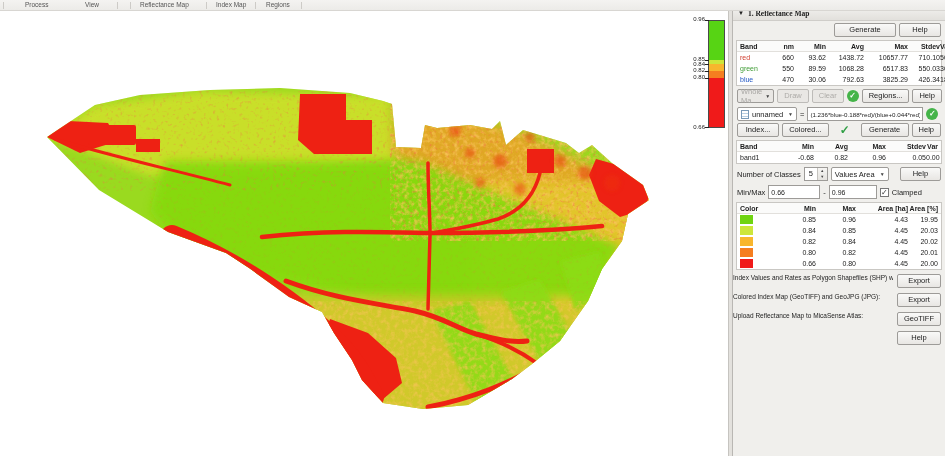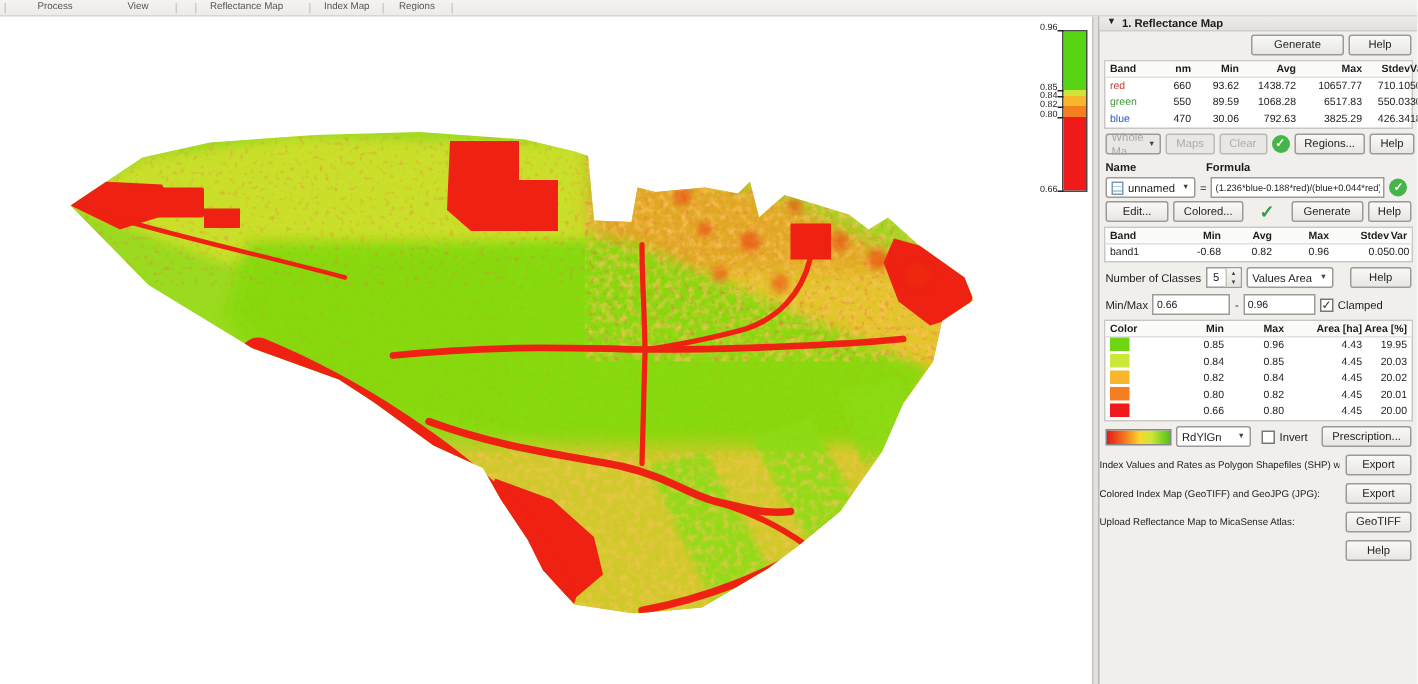--- a/index.html
+++ b/index.html
@@ -34,21 +34,21 @@
   .panel { position:absolute; left:732px; top:8px; width:213px; height:448px;
     background:#f0efec; border-left:1px solid #b9b7b3; font-size:7.5px; color:#1c1c1c; }
   .ptitle { height:14px; line-height:14px; padding-left:4px; font-size:8px; color:#333;
     border-bottom:1px solid #dddbd7; position:relative; }
   .ptools { position:absolute; right:3px; top:3px; display:flex; gap:4px; align-items:center; }
   .ico-float { width:7px; height:7px; border:1px solid #666; border-top:2px solid #666; display:inline-block; }
   .ico-close { font-size:8px; line-height:7px; color:#444; cursor:pointer; }
 
   .sec-h { height:13px; line-height:13px; background:linear-gradient(#efeeeb,#e2e0dc);
     border-top:1px solid #d2d0cc; border-bottom:1px solid #cfcdc9; font-weight:bold;
-    font-size:7.5px; padding-left:5px; display:flex; align-items:flex-start; gap:4px; cursor:pointer; }
+    font-size:7.5px; padding-left:5px; display:flex; align-items:flex-end; gap:4px; cursor:pointer;font-family:Liberation Serif, serif; }
   .tri { font-size:6px; color:#222; }
 
   .btn { display:inline-block; background:linear-gradient(#f9f9f8,#e8e6e3);
     border:1px solid #9d9b98; border-radius:2px; font-size:7.5px; text-align:center;
     height:14px; line-height:12px; padding:0 6px; color:#222; cursor:pointer; }
   .btn.dis { color:#adaba8; background:#e9e7e4; border-color:#bdbbb8; }
 
   .rowflex { display:flex; align-items:center; gap:3px; padding:2px 4px; }
   .right { justify-content:flex-end; }
 
@@ -77,21 +77,21 @@
     font-size:8px; line-height:8px; text-align:center; color:#333; cursor:pointer; }
   .spin { display:inline-flex; border:1px solid #9d9b98; background:#fff; height:14px; }
   .spin .val { width:12px; text-align:center; font-size:7.5px; line-height:12px; }
   .spin .arrs { display:flex; flex-direction:column; width:10px; border-left:1px solid #c5c3bf;
     background:linear-gradient(#f6f5f3,#e5e3df); }
   .spin .arrs span { font-size:4px; line-height:6px; text-align:center; color:#444; cursor:pointer; }
   .pageicon { width:8px; height:9px; border:1px solid #7a9ab8; background:
     linear-gradient(#fff 2px, #b9cfe2 2px, #b9cfe2 3px, #fff 3px, #fff 5px, #b9cfe2 5px, #b9cfe2 6px, #fff 6px); }
   .grad { width:44px; height:11px; border:1px solid #888;
     background:linear-gradient(90deg,#e41a1a,#f57e20 30%,#f8d62d 52%,#cde63a 70%,#4fc414 100%); }
-  .exp-row { display:flex; align-items:center; padding:3px 4px 2px 0; }
+  .exp-row { display:flex; padding:3px 4px 2px 0; }
   .exp-lbl { flex:1; font-size:6.5px; color:#222; white-space:nowrap; overflow:hidden; margin-right:4px; }
   .exp-btn { flex:0 0 44px; }
   .lab { font-size:7.5px; }
   .flab { font-weight:bold; font-size:7.5px; }
 </style>
 </head>
 <body>
 
 <div class="root">
 
@@ -252,43 +252,39 @@
           <span>426.34</span>
         <span>181767.97</span>
       </div>
     </div>
 
     <div class="rowflex">
       <span class="combo dis" style="width:46px">
         <span>Whole Ma</span>
           <span class="arr">▼</span>
       </span>
-      <span class="btn dis" style="width:42px">Maps</span>
+      <span class="btn dis" style="width:42px">Draw</span>
       <span class="btn dis" style="width:42px">Clear</span>
       <span class="gcheck">✓</span>
       <span class="btn" style="width:48px">Regions...</span>
       <span class="btn" style="flex:1">Help</span>
     </div>
 
-    <div class="rowflex" style="padding-bottom:0">
-      <span class="flab" style="width:64px">Name</span>
-      <span class="flab">Formula</span>
-    </div>
     <div class="rowflex">
       <span class="combo" style="width:60px">
         <span class="pageicon"></span>
         <span>unnamed</span>
           <span class="arr">▼</span>
       </span>
       <span class="lab">=</span>
       <input class="inp" style="width: 116px; font-size: 6.2px;" value="(1.236*blue-0.188*red)/(blue+0.044*red)">
       <span class="gcheck">✓</span>
     </div>
     <div class="rowflex" style="padding-top:0">
-      <span class="btn" style="width:44px">Edit...</span>
+      <span class="btn" style="width:44px">Index...</span>
       <span class="btn" style="width:48px">Colored...</span>
       <span class="vcheck" style="margin:0 8px">✓</span>
       <span class="btn" style="width:50px">Generate</span>
       <span class="btn" style="flex:1">Help</span>
     </div>
     <div class="tbl">
       <div class="trow hd g6">
         <span>Band</span>
           <span>Min</span>
         <span>Avg</span>
@@ -366,30 +362,20 @@
           <span>20.01</span>
       </div>
       <div class="trow g5">
         <span><span class="swatch" style="background-color: rgb(240, 26, 26);"></span></span>
         <span>0.66</span>
           <span>0.80</span>
         <span>4.45</span>
           <span>20.00</span>
       </div>
     </div>
-    <div class="rowflex">
-      <span class="grad"></span>
-      <span class="combo" style="width:50px">
-        <span>RdYlGn</span>
-          <span class="arr">▼</span>
-      </span>
-      <span class="cb" style="margin-left:4px"></span>
-      <span class="lab">Invert</span>
-      <span class="btn" style="margin-left:auto">Prescription...</span>
-    </div>
 
     <div class="exp-row">
       <span class="exp-lbl">Index Values and Rates as Polygon Shapefiles (SHP) with Grid Siz</span>
       <span class="btn exp-btn">Export</span>
     </div>
     <div class="exp-row">
       <span class="exp-lbl">Colored Index Map (GeoTIFF) and GeoJPG (JPG):</span>
       <span class="btn exp-btn">Export</span>
     </div>
     <div class="exp-row">

